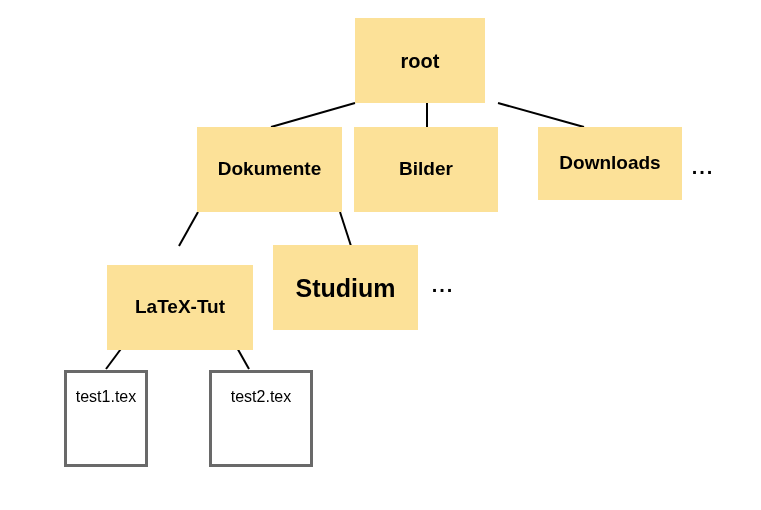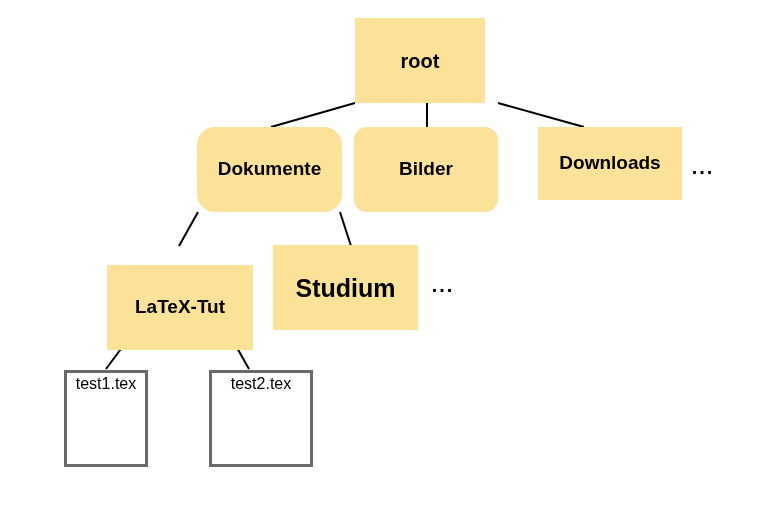--- a/index.html
+++ b/index.html
@@ -34,21 +34,21 @@
   .node.folder {
     background: var(--node-fill, #fce198);
     font-weight: 700;
   }
   .node.file {
     background: #ffffff;
     border: 3px solid var(--file-border, #696969);
     align-items: flex-start;
     justify-content: center;
     font-weight: 400;
-    padding-top: 1px;
+    padding-top: 14px;
   }
   .node.ellipsis {
     background: transparent;
     font-weight: 700;
     letter-spacing: 2px;
   }
   .node .label {
     white-space: nowrap;
     line-height: 1.2;
   }
@@ -63,24 +63,24 @@
       <line x1="498" y1="103" x2="584" y2="127" stroke="#000000" stroke-width="2"></line>
       <line x1="198" y1="212" x2="179" y2="246" stroke="#000000" stroke-width="2"></line>
       <line x1="340" y1="212" x2="351" y2="246" stroke="#000000" stroke-width="2"></line>
       <line x1="135" y1="330" x2="106" y2="369" stroke="#000000" stroke-width="2"></line>
       <line x1="227" y1="330" x2="249" y2="369" stroke="#000000" stroke-width="2"></line>
     </svg>
   <div id="nodes-layer">
       <div class="node folder" style="left: 355px; top: 18px; width: 130px; height: 85px; font-size: 20px;">
         <span class="label">root</span>
       </div>
-      <div class="node folder" style="left: 197px; top: 127px; width: 145px; height: 85px; font-size: 19px; border-radius: 18px;">
+      <div class="node folder" style="left: 197px; top: 127px; width: 145px; height: 85px; font-size: 19px;">
         <span class="label">Dokumente</span>
       </div>
-      <div class="node folder" style="left: 354px; top: 127px; width: 144px; height: 85px; font-size: 19px; border-radius: 13px;">
+      <div class="node folder" style="left: 354px; top: 127px; width: 144px; height: 85px; font-size: 19px;">
         <span class="label">Bilder</span>
       </div>
       <div class="node folder" style="left: 538px; top: 127px; width: 144px; height: 73px; font-size: 19px;">
         <span class="label">Downloads</span>
       </div>
       <div class="node ellipsis" style="left: 683px; top: 152px; width: 40px; height: 30px; font-size: 20px;">
         <span class="label">...</span>
       </div>
       <div class="node folder" style="left: 107px; top: 245px; width: 146px; height: 85px; font-size: 19px; margin-top: 20px;">
         <span class="label">LaTeX-Tut</span>

